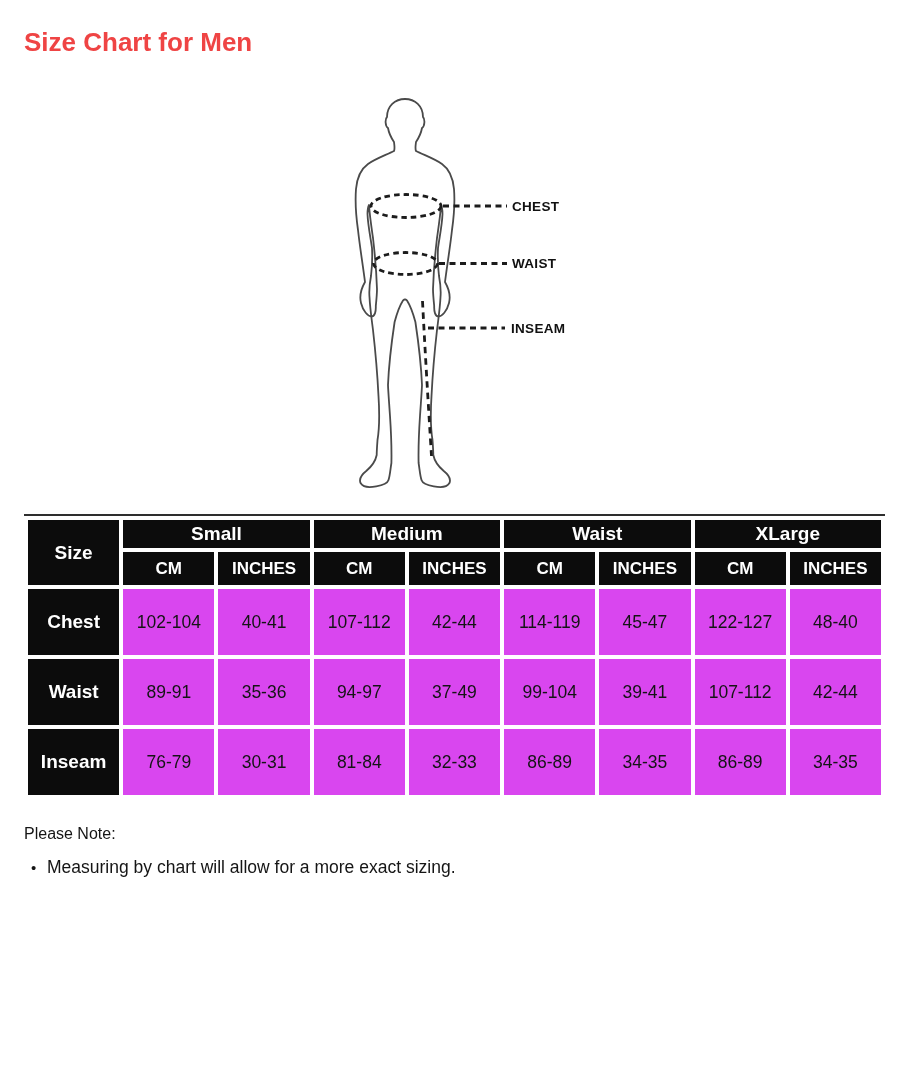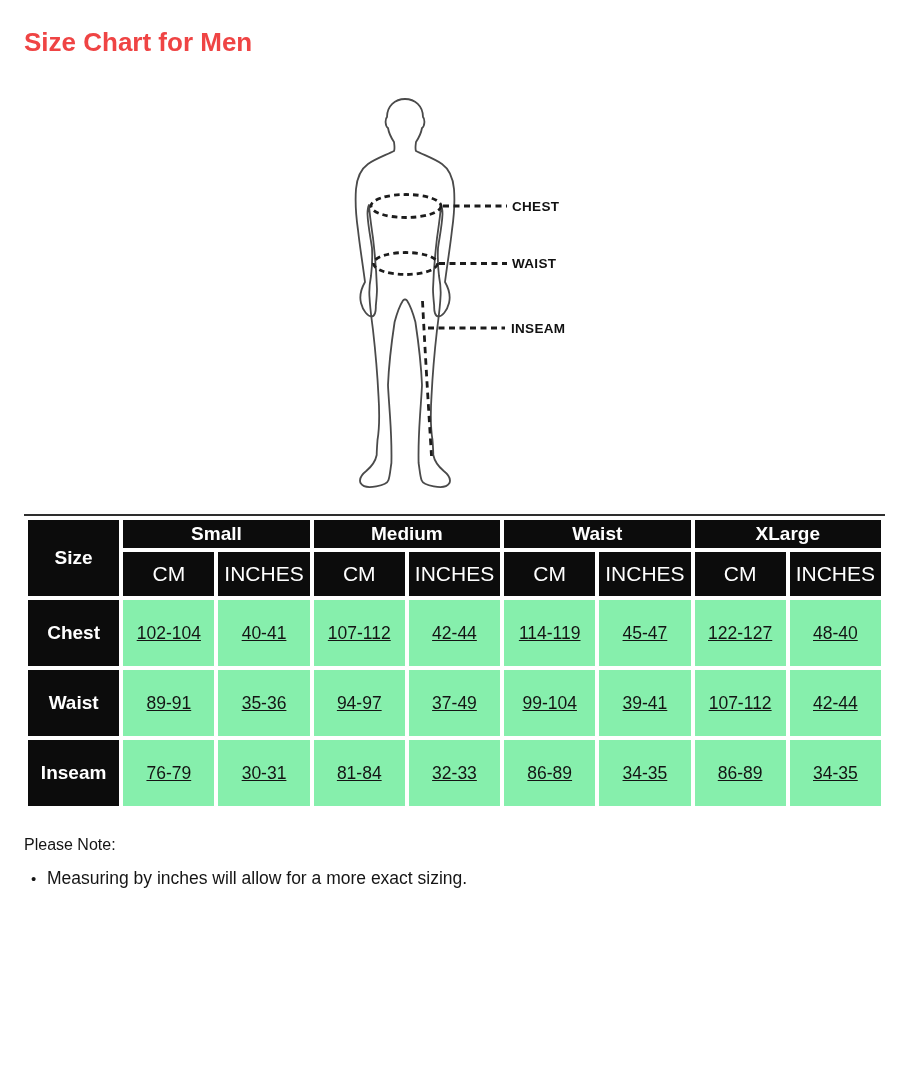--- a/index.html
+++ b/index.html
@@ -45,29 +45,28 @@
   table.size-table th, table.size-table td {
     text-align: center;
     vertical-align: middle;
     padding: 0;
   }
   .hdr {
     background: #0c0c0c;
     color: #ffffff;
   }
   tr.group-row th { height: 28px; font-size: 19px; font-weight: 700; }
-  tr.unit-row th  { height: 44px; font-size: 21px; font-weight: 400; }
+  tr.unit-row th  { height: 33px; font-size: 17px; font-weight: 700; }
   th.corner-cell  { font-size: 20px; font-weight: 700; }
   tbody th.row-hdr { font-size: 19px; font-weight: 700; }
   tbody tr { height: 66px; }
   td.val {
-    background: #86efac;
+    background: #d946ef;
     color: #141414;
     font-size: 17.5px;
-    text-decoration: underline;
   }
 
   
   .notes-heading {
     font-size: 16px;
     font-weight: 400;
     margin: 26px 0 8px 0;
     color: #151515;
   }
   ul.notes {
@@ -230,16 +229,16 @@
         <td class="val">86-89</td>
         <td class="val">34-35</td>
         <td class="val">86-89</td>
         <td class="val">34-35</td>
       </tr>
     </tbody>
   </table>
 
   <div class="notes-heading">Please Note:</div>
   <ul class="notes">
-    <li>Measuring by inches will allow for a more exact sizing.</li>
+    <li>Measuring by chart will allow for a more exact sizing.</li>
   </ul>
 
 </div>
 
 </body></html>

